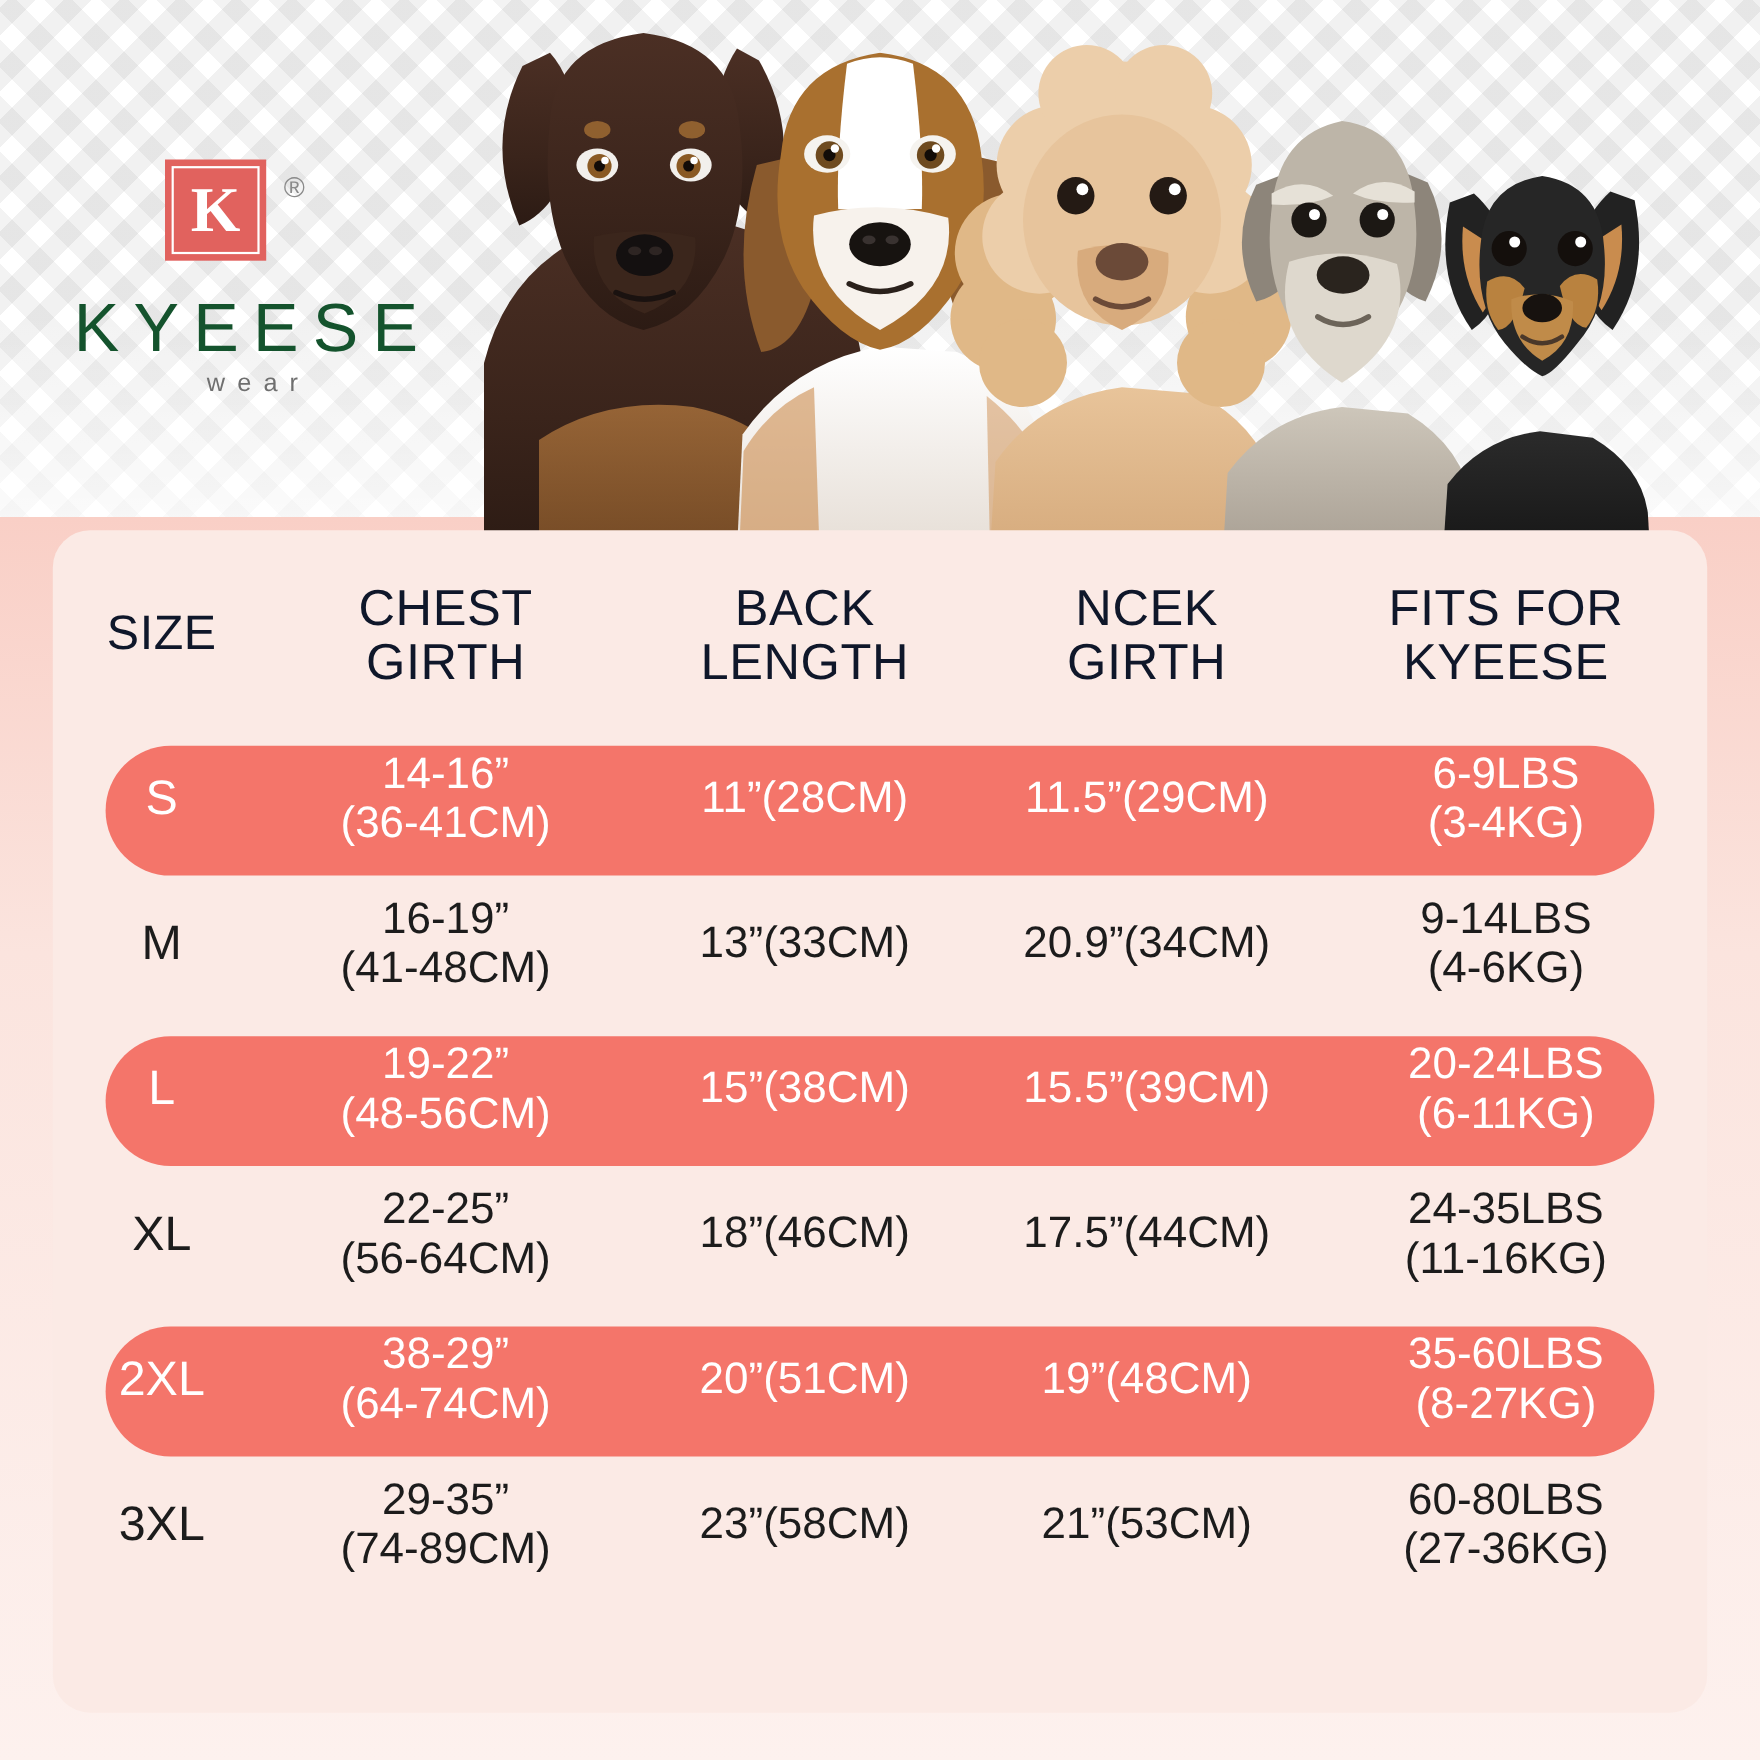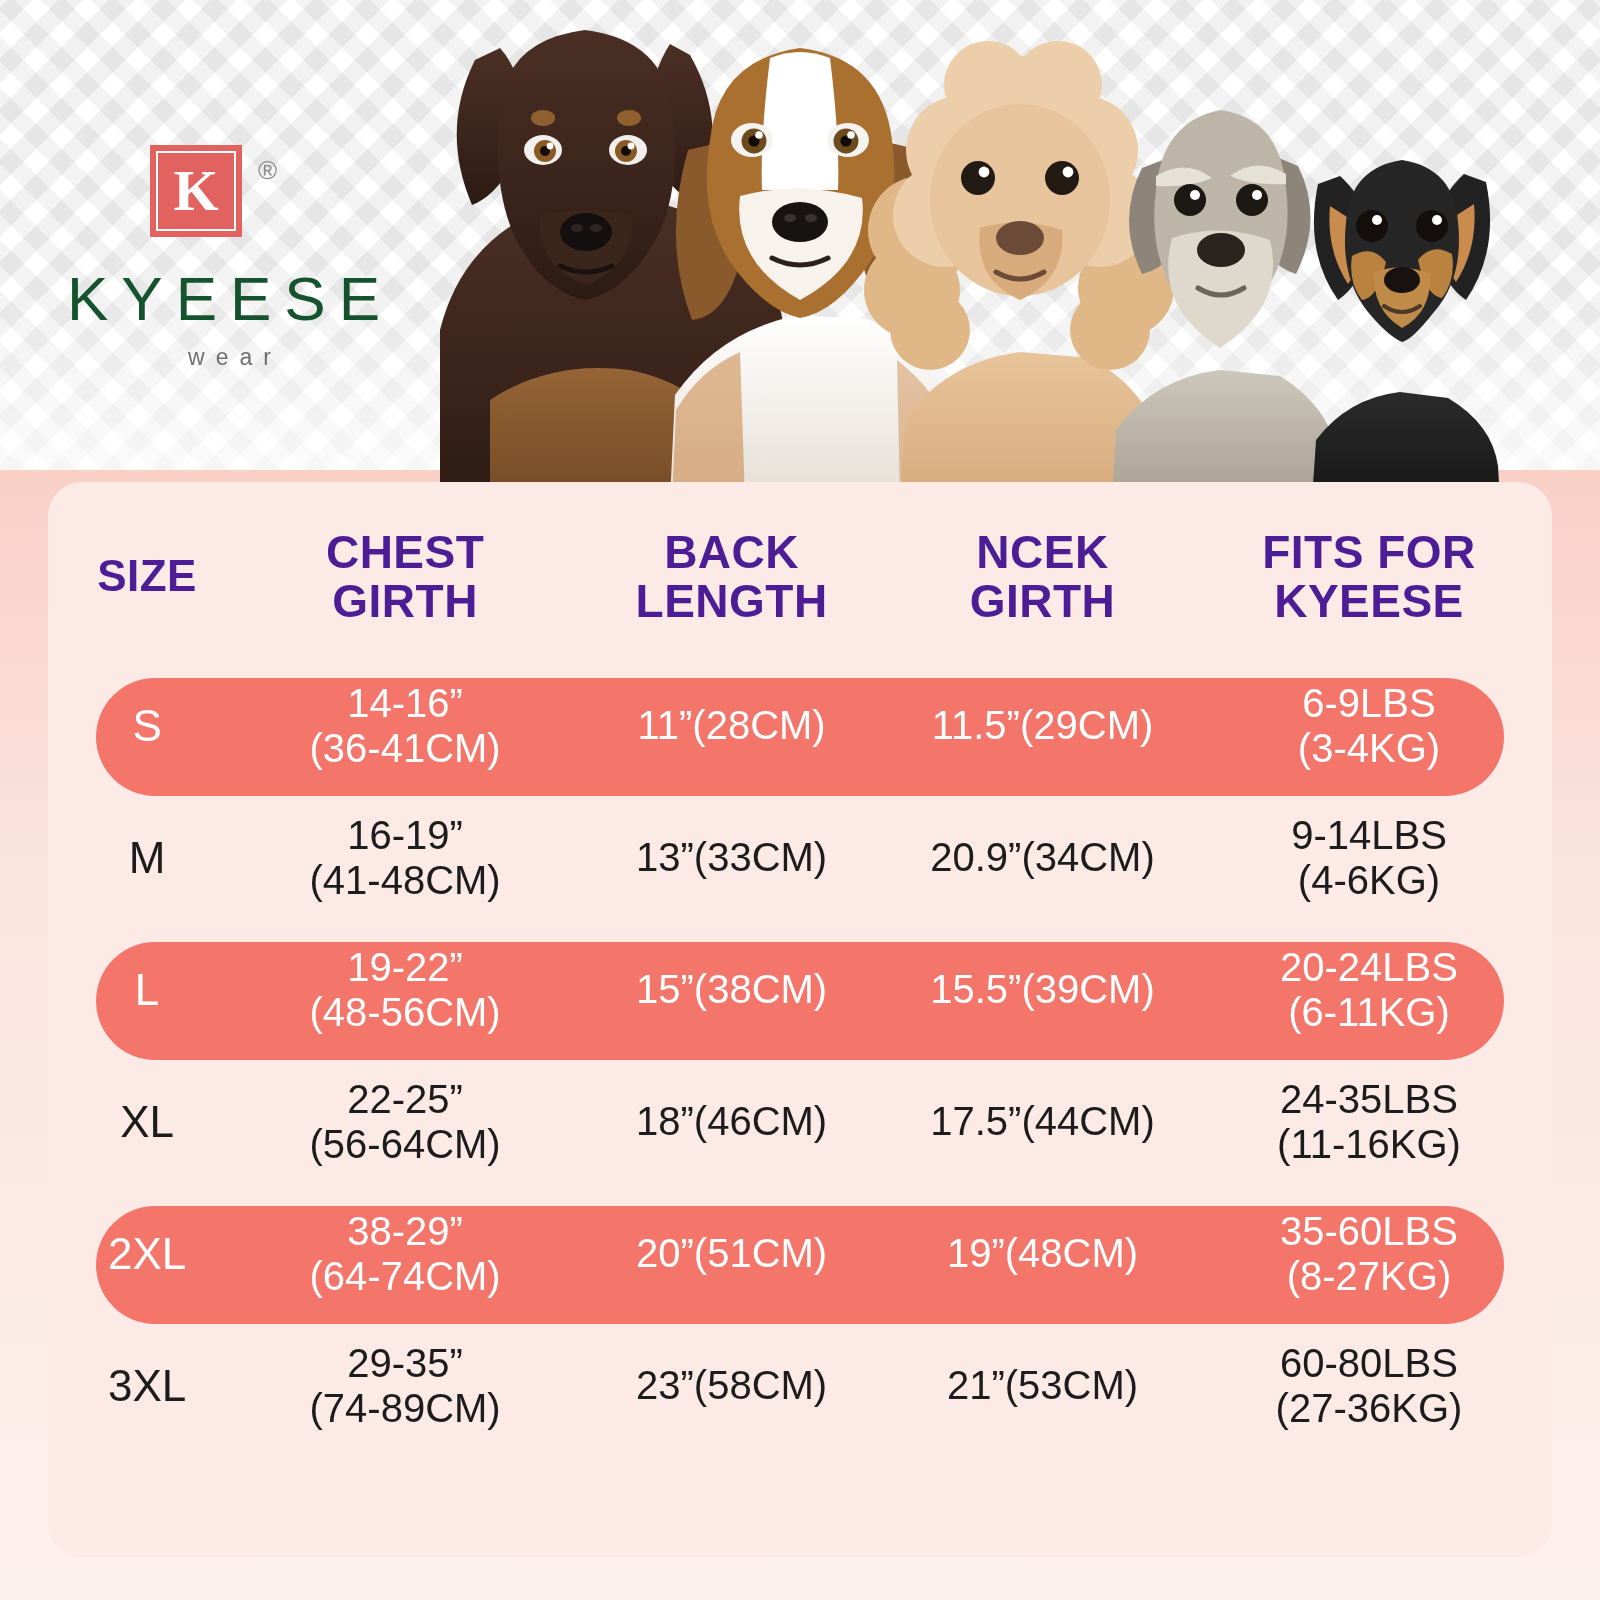--- a/index.html
+++ b/index.html
@@ -78,21 +78,20 @@
   .brand-name {
     margin-top: 26px;
     text-align: center;
     font-size: 62px;
     letter-spacing: 13px;
     color: #14532d;
     font-weight: 400;
     font-family: "Liberation Sans", sans-serif;
   }
   .brand-sub {
-    margin-top: 10px;
     text-align: center;
     font-size: 23px;
     letter-spacing: 11px;
     color: #6f6f6f;
     padding-left: 10px;
   }
 
   
   .dogs {
     position: absolute;
@@ -118,23 +117,23 @@
     border-spacing: 0;
     table-layout: fixed;
   }
   table.size-table col.c-size   { width: 168px; }
   table.size-table col.c-chest  { width: 330px; }
   table.size-table col.c-back   { width: 300px; }
   table.size-table col.c-neck   { width: 300px; }
   table.size-table col.c-weight { width: 330px; }
 
   thead th {
-    color: #4c1d95;
+    color: #0f172a;
     font-size: 46px;
-    font-weight: bold;
+    font-weight: normal;
     line-height: 1.06;
     letter-spacing: 0.5px;
     padding: 16px 4px 34px 4px;
     vertical-align: middle;
   }
   thead th.size-head { font-size: 44px; }
 
   tbody tr { height: 132px; }
   tbody td {
     text-align: center;

